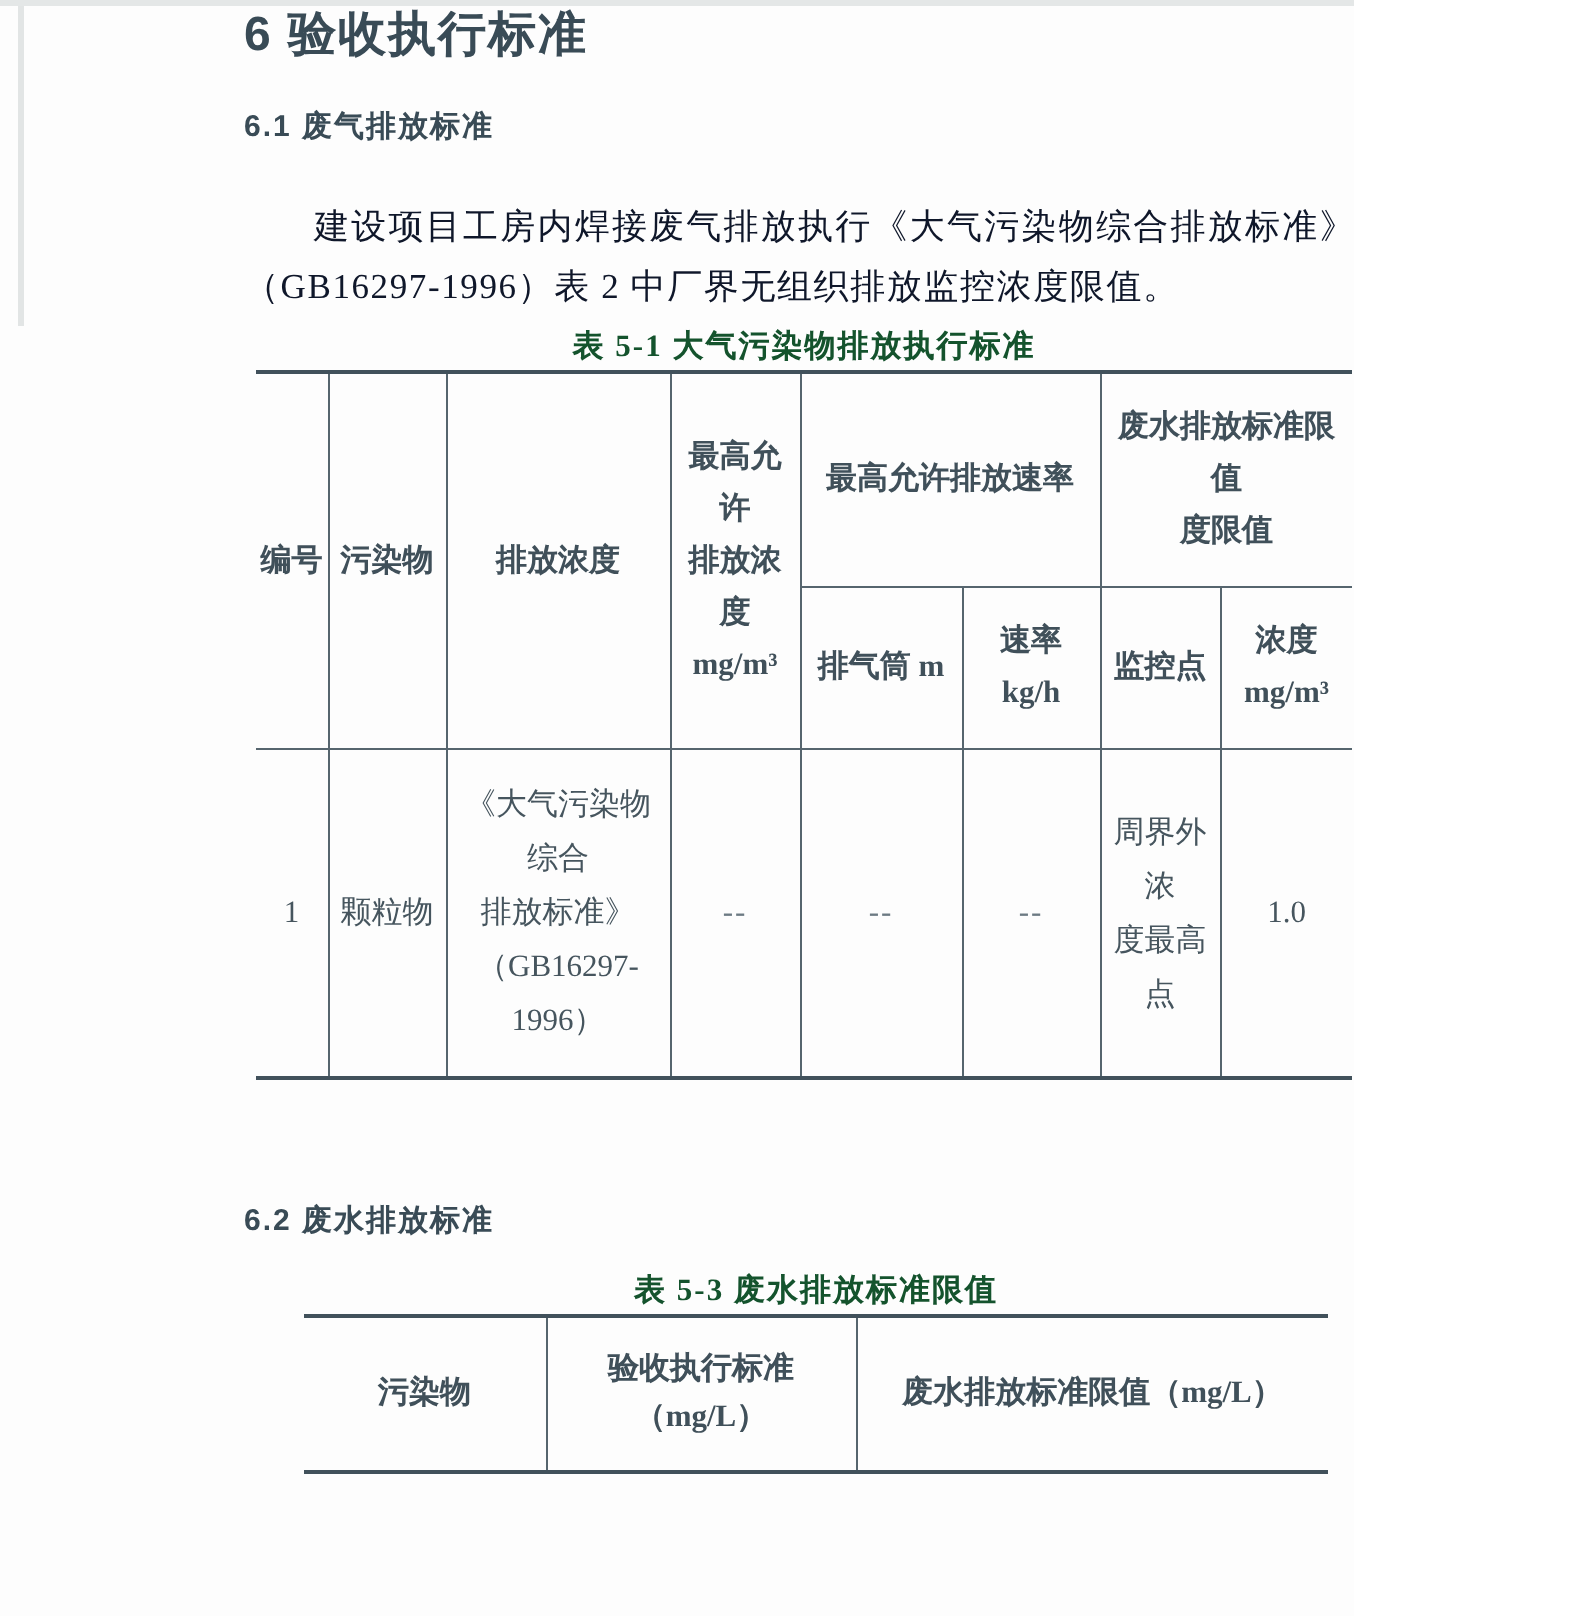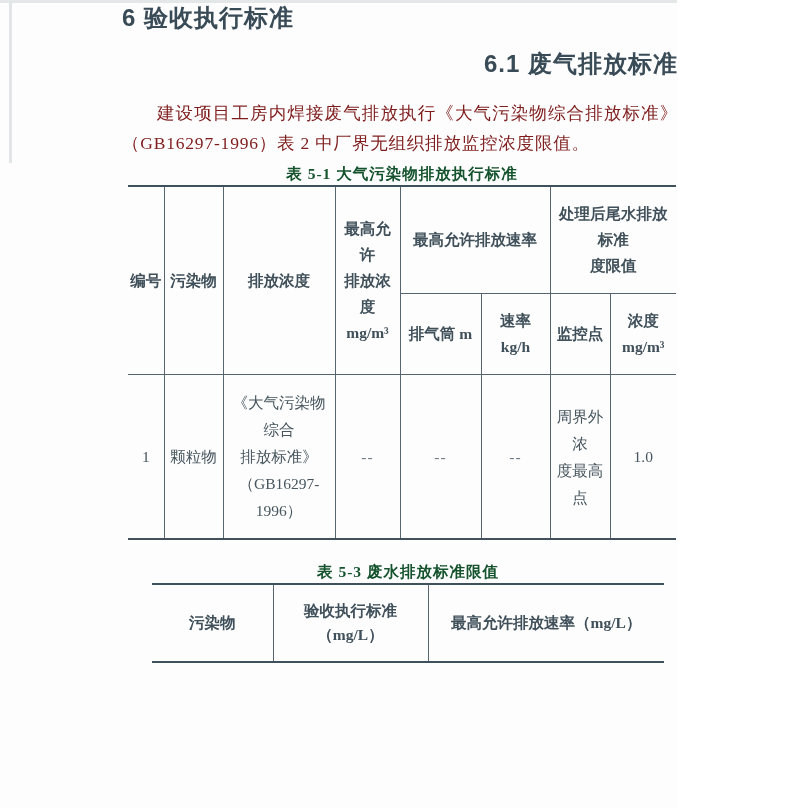--- a/index.html
+++ b/index.html
@@ -31,49 +31,48 @@
     font-family: "Liberation Sans", "DejaVu Sans", sans-serif;
     font-size: 24px;
     line-height: 32px;
     font-weight: bold;
     color: #394b56;
     letter-spacing: 1px;
   }
   h2.doc-h2 {
     margin: 15px 0 0 0;
     font-family: "Liberation Sans", "DejaVu Sans", sans-serif;
-    font-size: 24px;
+    font-size: 15px;
     line-height: 30px;
     font-weight: bold;
     color: #394b56;
     letter-spacing: 1px;
-    text-align: right;
   }
   h2.doc-h2.second { margin-top: 56px; }
   p.body-para {
     margin: 19px 0 0 0;
     font-size: 17.5px;
     line-height: 30px;
     text-align: justify;
     text-indent: 2em;
     letter-spacing: 0.8px;
-    color: #7f1d1d;
+    color: #0f172a;
   }
   .tbl-caption {
     margin: 5px 0 0 6px;
     width: 548px;
     text-align: center;
     font-size: 15.5px;
     font-weight: bold;
     color: #14532d;
     line-height: 22px;
     letter-spacing: 1px;
   }
   .tbl-caption.c2 {
-    margin: 21px 0 0 30px;
+    margin: 9px 0 0 30px;
     width: 512px;
   }
   table.doc-tbl {
     border-collapse: collapse;
     table-layout: fixed;
     font-size: 15.5px;
     color: #46555e;
     border-top: 2.3px solid #41515b;
     border-bottom: 2.3px solid #41515b;
   }
@@ -133,21 +132,21 @@
       </colgroup>
       <thead>
         <tr class="main">
           <th rowspan="2">编号</th>
           <th rowspan="2">污染物</th>
           <th rowspan="2">排放浓度</th>
           <th rowspan="2">最高允许
 排放浓度
 mg/m³</th>
           <th colspan="2">最高允许排放速率</th>
-          <th colspan="2">处理后尾水排放标准
+          <th colspan="2">废水排放标准限值
 度限值</th>
         </tr>
         <tr class="sub">
           <th>排气筒 m</th>
           <th>速率 kg/h</th>
           <th>监控点</th>
           <th>浓度
 mg/m³</th>
         </tr>
       </thead>
@@ -161,35 +160,36 @@
           <td class="dash">--</td>
           <td class="dash">--</td>
           <td class="dash">--</td>
           <td>周界外浓
 度最高点</td>
           <td>1.0</td>
         </tr>
       </tbody>
     </table>
 
+    <h2 class="doc-h2 second">6.2 废水排放标准</h2>
 
 
     <div class="tbl-caption c2">表 5-3  废水排放标准限值</div>
 
     <table class="doc-tbl tbl2">
       <colgroup>
         <col style="width:121px">
           <col style="width:155px">
           <col style="width:236px">
       </colgroup>
       <thead>
         <tr>
           <th>污染物</th>
           <th>验收执行标准
 （mg/L）</th>
-          <th>最高允许排放速率（mg/L）</th>
+          <th>废水排放标准限值（mg/L）</th>
         </tr>
       </thead>
 
     </table>
 
   </div>
 </div>
 
 </body></html>

